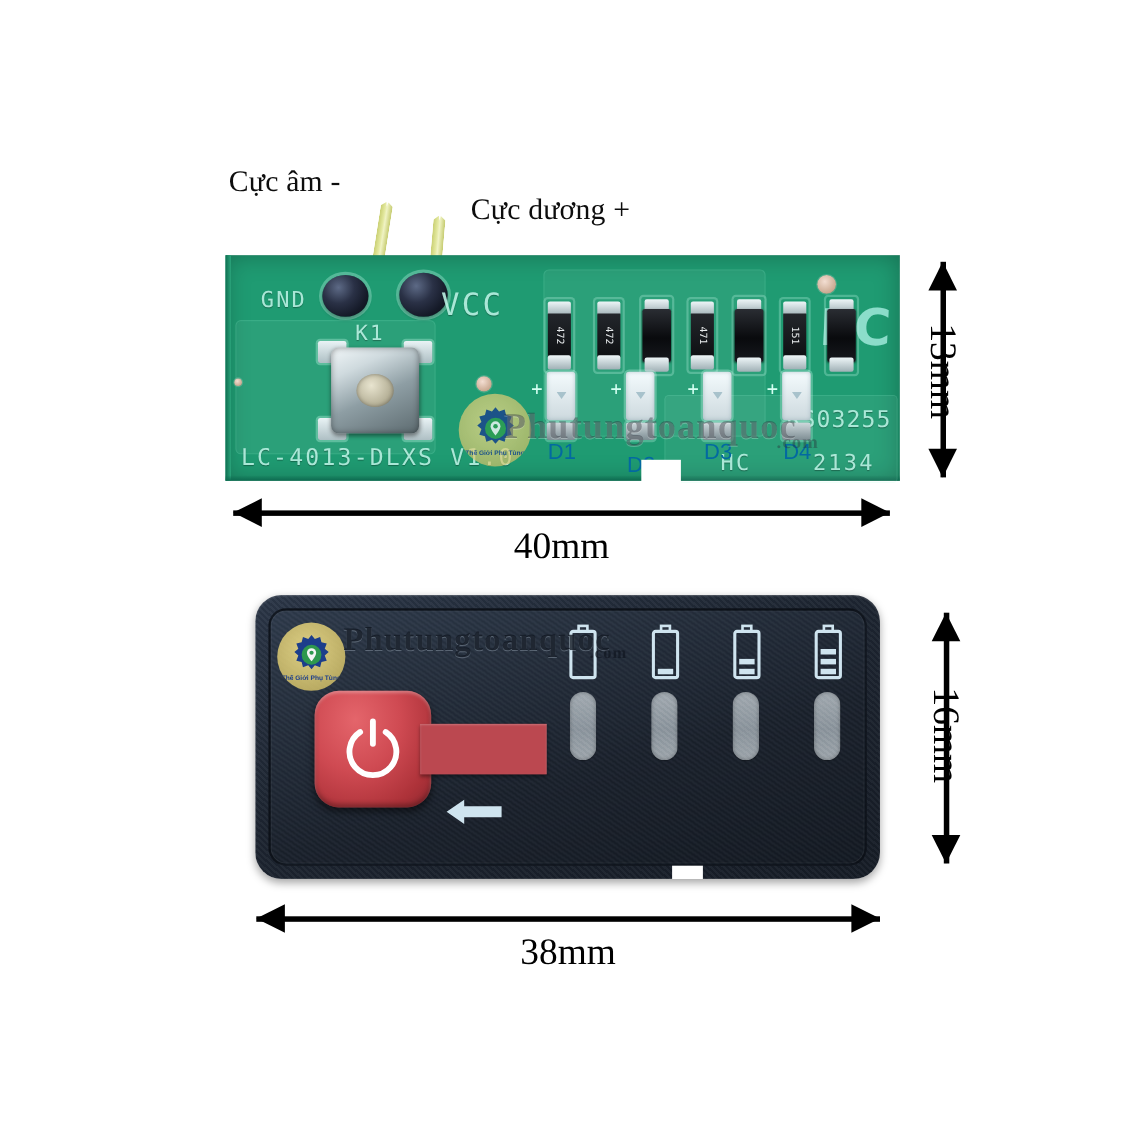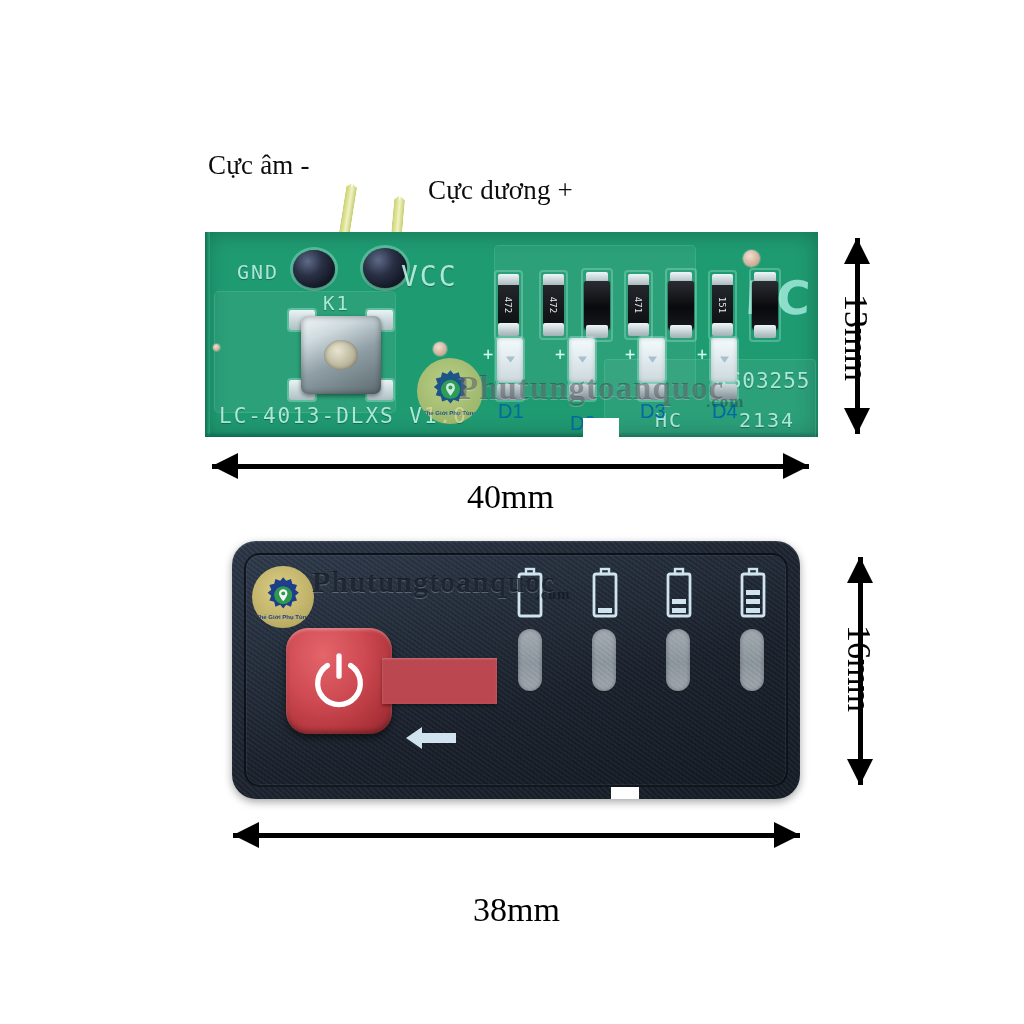--- a/index.html
+++ b/index.html
@@ -588,16 +588,16 @@
       <span class="arrow-v down"></span>
     </div>
     <div class="dim-text vert" style="left:20px; top:68px;">16mm</div>
   </div>
 
   <div class="abs" id="dim-38">
     <div class="dim-line-h" style="position:relative; width:100%;">
       <span class="arrow-h left"></span>
       <span class="arrow-h right"></span>
     </div>
-    <div class="dim-text" style="left:50%; top:14px; transform:translateX(-50%);margin-top:44px;">38mm</div>
+    <div class="dim-text" style="left:50%; top:14px; transform:translateX(-50%);">38mm</div>
   </div>
 
 </div>
 
 </body></html>

